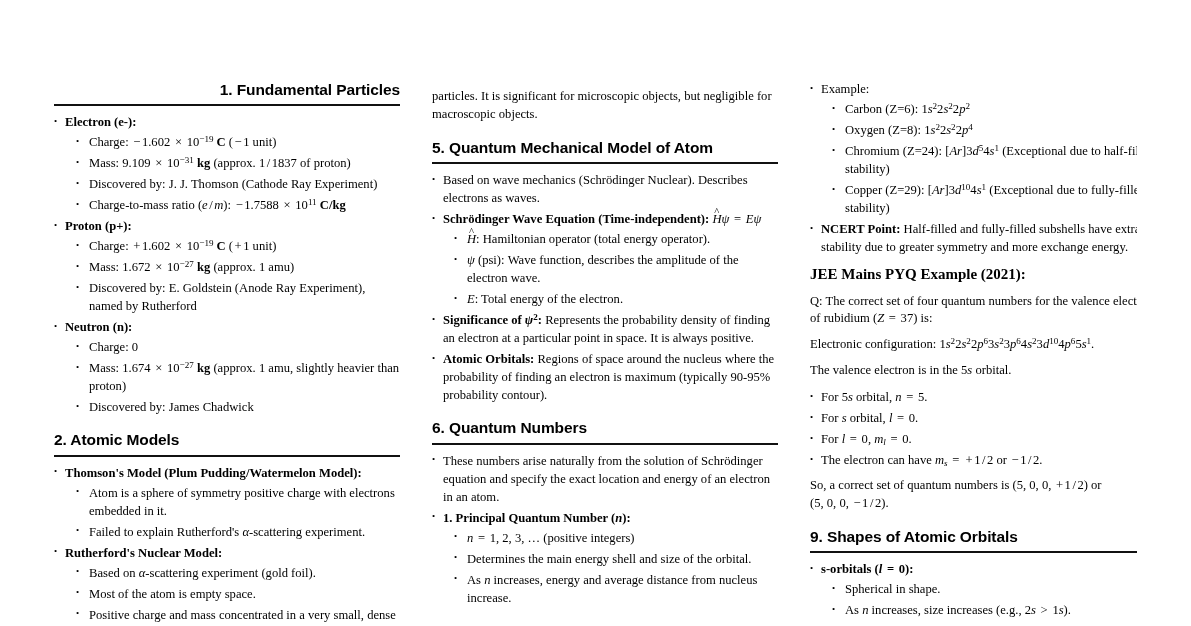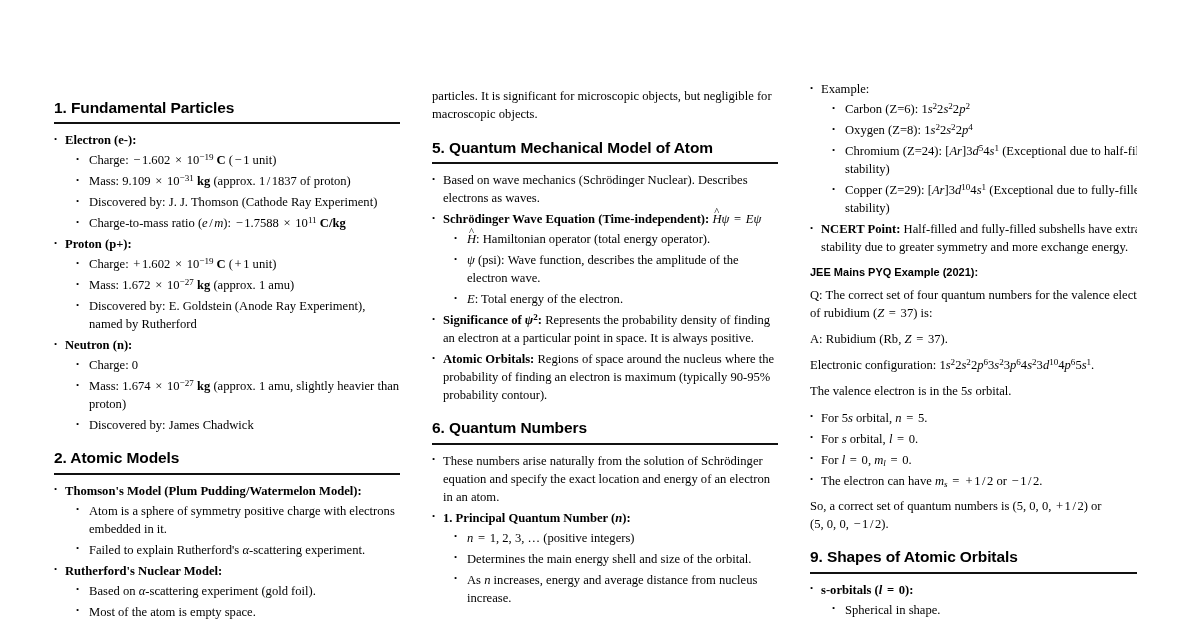--- a/index.html
+++ b/index.html
@@ -35,30 +35,30 @@
   }
   h2.section {
     font-family: "Liberation Sans", "DejaVu Sans", sans-serif;
     font-size: 15.5px;
     font-weight: bold;
     margin: 14px 0 0 0;
     padding: 0 0 5px 0;
     line-height: 1.25;
     letter-spacing: -0.1px;
   }
-  h2.section.first { margin-top: 18px; }
+  h2.section.first { margin-top: 0; text-align: right; }
   .rule {
     border: 0;
     border-top: 2px solid #111;
     margin: 0 0 7px 0;
     height: 0;
   }
   h3.subhead {
-    font-family: Liberation Sans, sans-serif;
-    font-size: 11px;
+    font-family: Liberation Serif, serif;
+    font-size: 15px;
     font-weight: bold;
     margin: 9px 0 4px 0;
     line-height: 1.3;
   }
   p.para {
     font-size: 12.6px;
     line-height: 1.42;
     margin: 8px 0 8px 0;
   }
   ul {
@@ -223,21 +223,20 @@
         <li>
           <b>NCERT Point:</b>
           <span>Half-filled and fully-filled subshells have extra stability due to greater symmetry and more exchange energy.</span>
         </li>
       </ul>
 
       <h3 class="subhead">JEE Mains PYQ Example (2021):</h3>
 
       <p class="para">Q: The correct set of four quantum numbers for the valence electron of rubidium (<span class="math"><span class="mi">Z</span> <span class="mo">=</span> <span class="mn">37</span></span>) is:</p>
 
-      <p class="para">A: Rubidium (Rb, <span class="math"><span class="mi">Z</span> <span class="mo">=</span> <span class="mn">37</span></span>).</p>
 
       <p class="para"><span>Electronic configuration:</span> <span class="math"><span class="mn">1</span><span class="mi">s</span><sup>2</sup><span class="mn">2</span><span class="mi">s</span><sup>2</sup><span class="mn">2</span><span class="mi">p</span><sup>6</sup><span class="mn">3</span><span class="mi">s</span><sup>2</sup><span class="mn">3</span><span class="mi">p</span><sup>6</sup><span class="mn">4</span><span class="mi">s</span><sup>2</sup><span class="mn">3</span><span class="mi">d</span><sup>10</sup><span class="mn">4</span><span class="mi">p</span><sup>6</sup><span class="mn">5</span><span class="mi">s</span><sup>1</sup></span>.</p>
 
       <p class="para">The valence electron is in the <span class="math"><span class="mn">5</span><span class="mi">s</span></span> orbital.</p>
 
       <ul class="lvl1">
         <li>For <span class="math"><span class="mn">5</span><span class="mi">s</span></span> orbital, <span class="math"><span class="mi">n</span> <span class="mo">=</span> <span class="mn">5</span></span>.</li>
         <li>For <span class="mi">s</span> orbital, <span class="math"><span class="mi">l</span> <span class="mo">=</span> <span class="mn">0</span></span>.</li>
         <li>For <span class="math"><span class="mi">l</span> <span class="mo">=</span> <span class="mn">0</span></span>, <span class="math"><span class="mi">m</span><sub class="mi">l</sub> <span class="mo">=</span> <span class="mn">0</span></span>.</li>
         <li>The electron can have <span class="math"><span class="mi">m</span><sub class="mi">s</sub> <span class="mo">=</span> <span class="mo">+</span><span class="mn">1</span><span class="mo">/</span><span class="mn">2</span></span> or <span class="math"><span class="mo">−</span><span class="mn">1</span><span class="mo">/</span><span class="mn">2</span></span>.</li>

